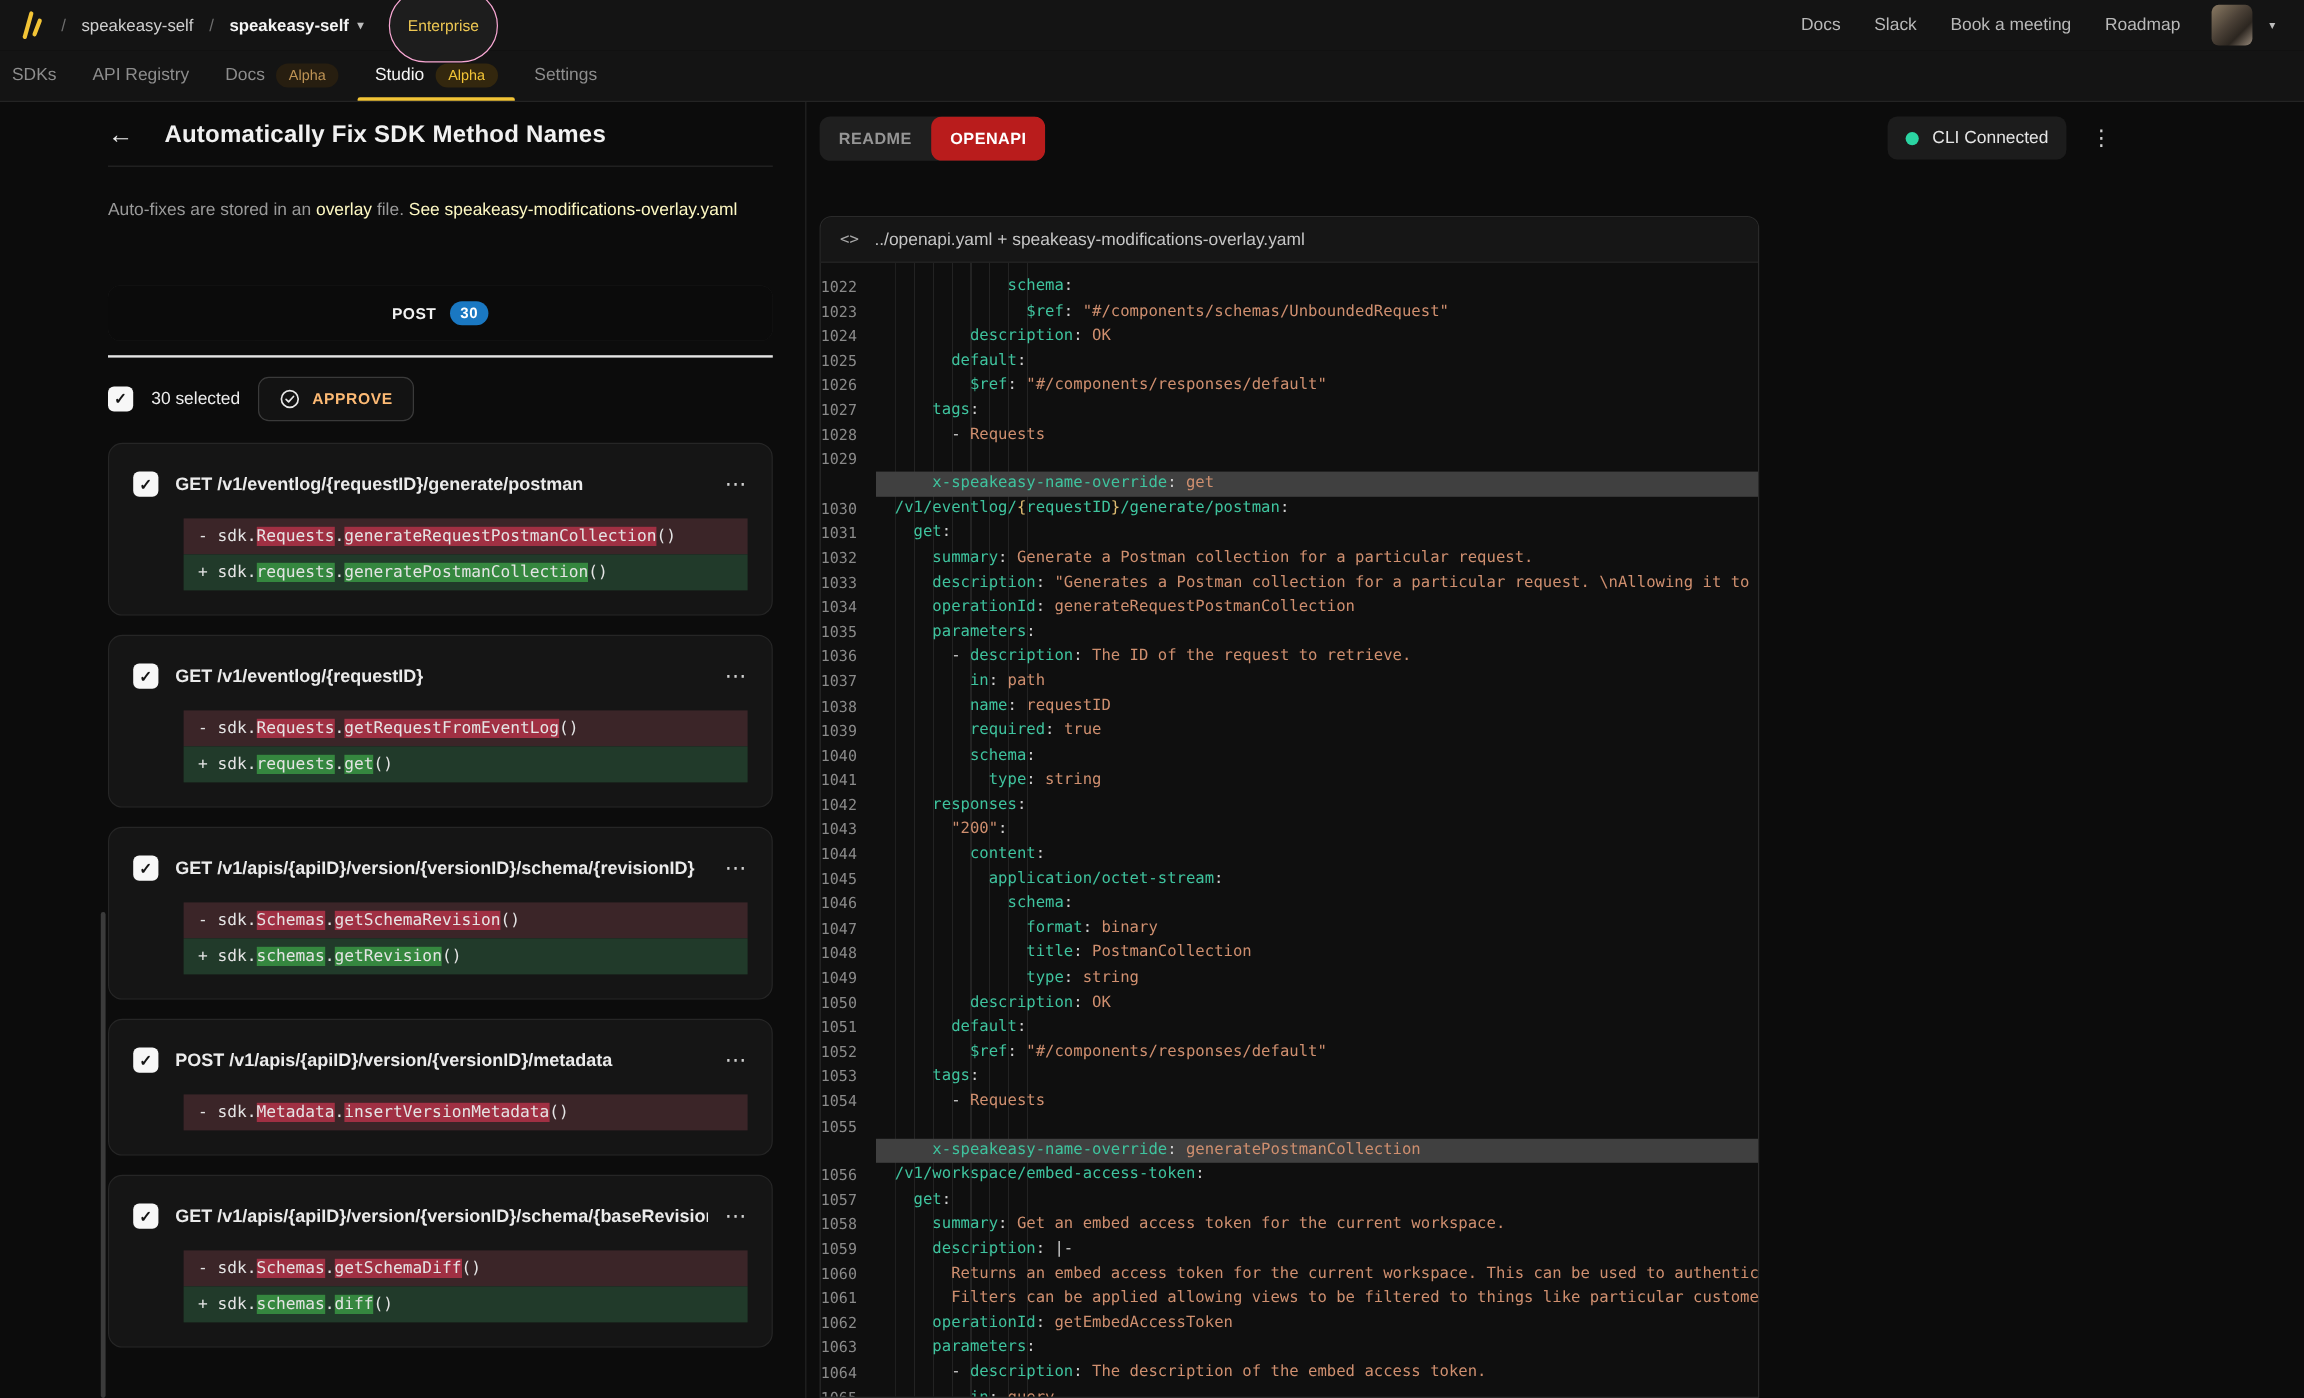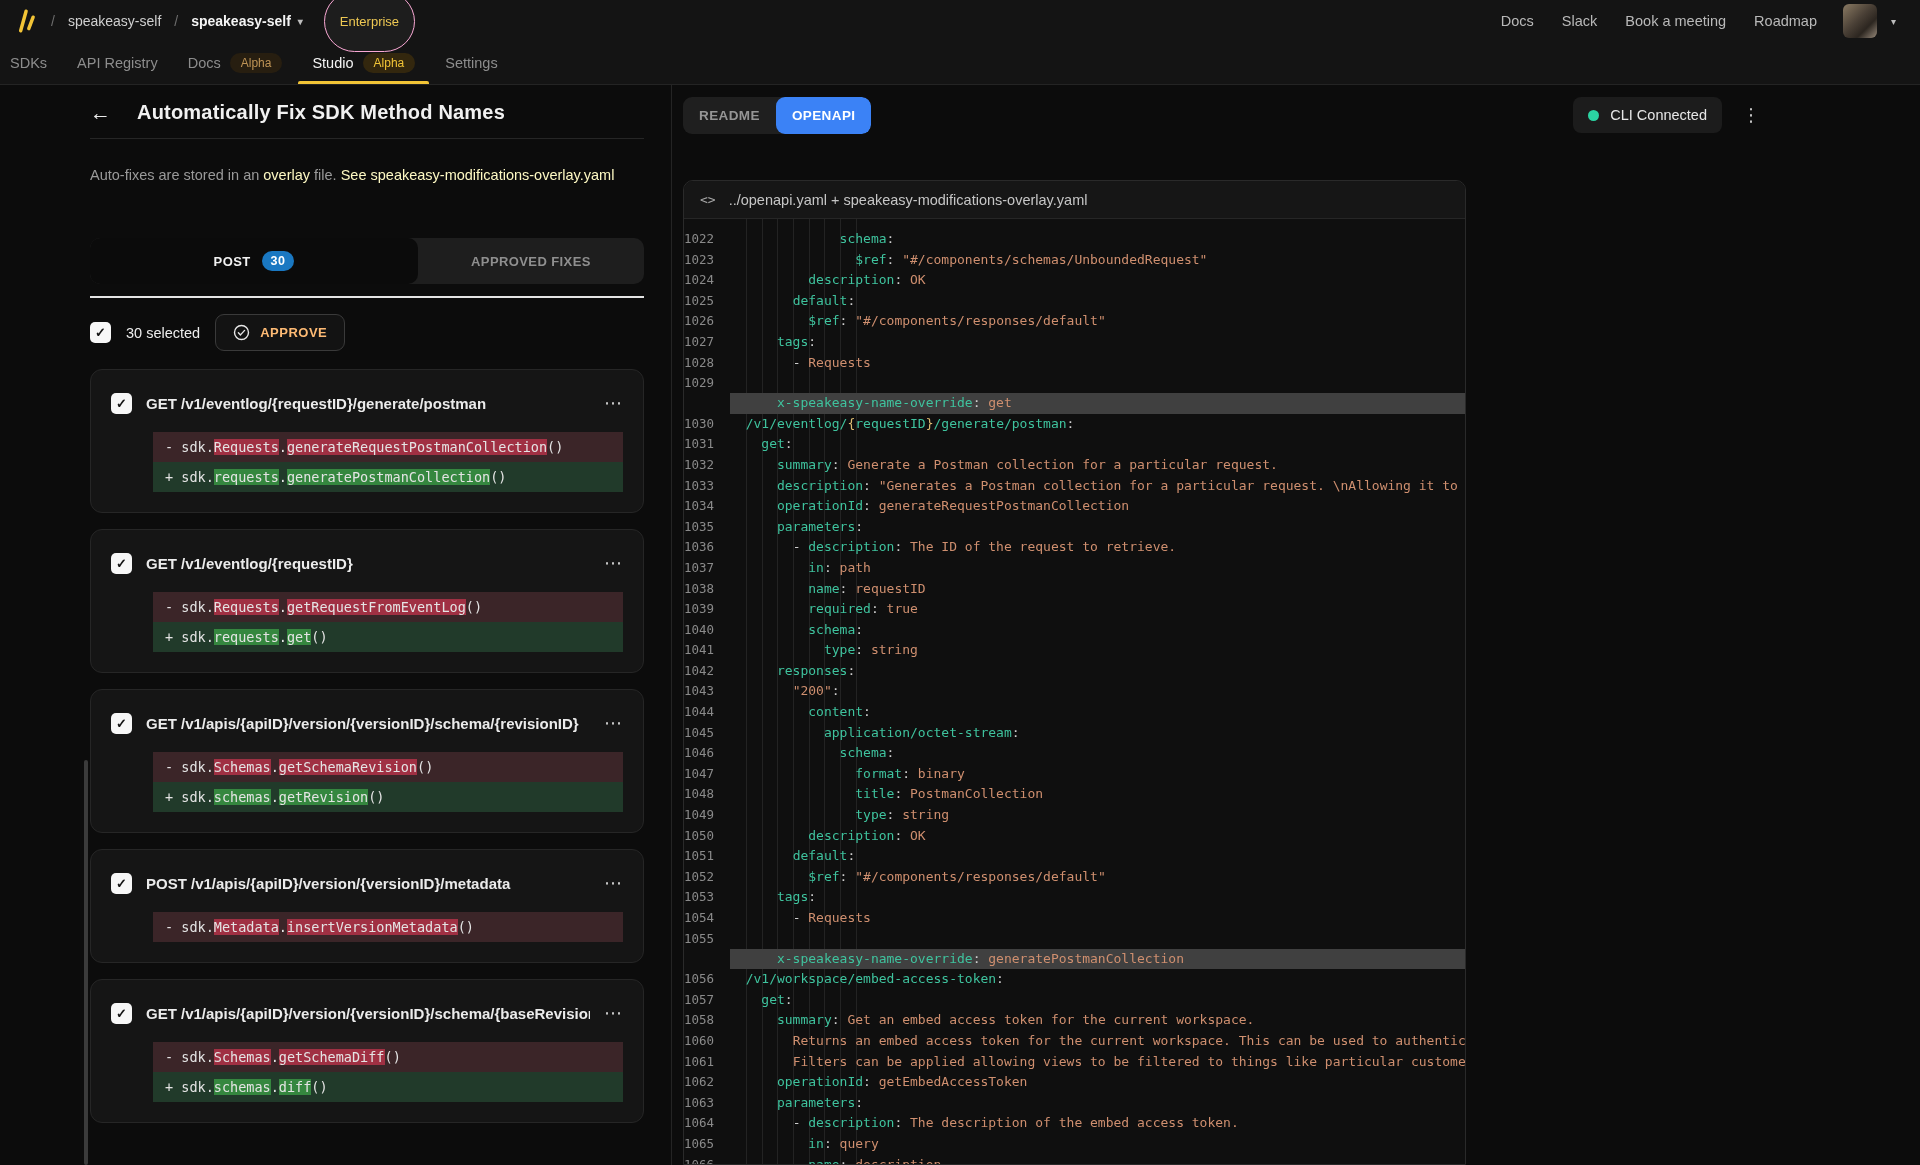--- a/index.html
+++ b/index.html
@@ -62,21 +62,21 @@
   .diff-row.minus .h { background:#a03043; }
   .diff-row.plus  .h { background:#35873f; }
 
   .lp-scroll { position:absolute; left:84px; top:760px; width:4px; height:405px; background:#3b3b3b; border-radius:2px; }
 
   
   .right-panel { flex:1; padding:7px 0 0 11px; position:relative; }
   .rp-top { display:flex; align-items:center; height:46px; margin-right:160px; }
   .seg-tabs { display:flex; background:#1f1f1f; border-radius:9px; overflow:hidden; height:37px; }
   .seg-tab { display:flex; align-items:center; padding:0 16px; font-size:13.5px; font-weight:700; letter-spacing:.4px; color:#959595; cursor:pointer; }
-  .seg-tab.active { background:#3b82f6; color:#ffffff; border-radius:9px; }
+  .seg-tab.active { background:#b91c1c; color:#ffffff; border-radius:9px; }
   .rp-spacer { flex:1; }
   .cli-pill { display:flex; align-items:center; gap:11px; background:#1c1c1c; border-radius:8px; padding:10px 15px; color:#e6e6e6; font-size:14.5px; }
   .cli-dot { width:11px; height:11px; border-radius:50%; background:#2bd4a2; }
   .rp-kebab { margin-left:20px; color:#cfcfcf; font-size:18px; cursor:pointer; }
 
   .code-card { margin-top:42px; width:783px; height:985px; background:#0f0f0f; border:1px solid #2a2a2a; border-radius:10px 10px 0 0; overflow:hidden; display:flex; flex-direction:column; }
   .code-head { height:38px; flex:none; display:flex; align-items:center; gap:13px; padding:0 16px; background:#161616; border-bottom:1px solid #262626; color:#c6c6c6; font-size:14.5px; }
   .code-icon { font-family:"DejaVu Sans Mono", monospace; color:#a8a8a8; font-size:13px; }
   .code-body { position:relative; flex:1; padding-top:10px; font-family:"DejaVu Sans Mono", monospace; font-size:13px; line-height:20.6px; overflow:hidden; }
   .guides { position:absolute; left:62px; top:0; bottom:0; width:15ch; z-index:0;
@@ -150,23 +150,20 @@
       <span class="back-arrow">←</span>
       <span class="page-title">Automatically Fix SDK Method Names</span>
     </div>
     <div class="lp-desc"><span>Auto-fixes are stored in an </span><span class="b">overlay</span><span> file. </span><span class="b">See speakeasy-modifications-overlay.yaml</span></div>
 
     <div class="lp-tabs">
       <div class="tab-fixes">
         <span>POST</span>
         <span class="tab-count">30</span>
       </div>
-      <div class="tab-approved">
-        <span>APPROVED FIXES</span>
-      </div>
     </div>
     <div class="lp-underline"></div>
 
     <div class="select-row">
       <span class="checkbox">✓</span>
       <span class="select-label">30 selected</span>
       <button class="btn-approve">
         <svg width="17" height="17" viewBox="0 0 17 17">
           <circle cx="8.5" cy="8.5" r="7" stroke="#e8e8e8" fill="none" stroke-width="1.4"></circle>
           <path d="M5.4 8.8 L7.5 10.9 L11.6 6.4" stroke="#e8e8e8" fill="none" stroke-width="1.4" stroke-linecap="round" stroke-linejoin="round"></path>
@@ -397,20 +394,24 @@
             </div>
             <div class="crow">
               <div class="ln">1057</div>
               <div class="cline"><span class="tk w">    </span><span class="tk k">get</span><span class="tk p">:</span></div>
             </div>
             <div class="crow">
               <div class="ln">1058</div>
               <div class="cline"><span class="tk w">      </span><span class="tk k">summary</span><span class="tk p">: </span><span class="tk v">Get an embed access token for the current workspace.</span></div>
             </div>
             <div class="crow">
+              <div class="ln">1059</div>
+              <div class="cline"><span class="tk w">      </span><span class="tk k">description</span><span class="tk p">: </span><span class="tk p">|-</span></div>
+            </div>
+            <div class="crow">
               <div class="ln">1060</div>
               <div class="cline"><span class="tk w">        </span><span class="tk v">Returns an embed access token for the current workspace. This can be used to authenticate access to</span></div>
             </div>
             <div class="crow">
               <div class="ln">1061</div>
               <div class="cline"><span class="tk w">        </span><span class="tk v">Filters can be applied allowing views to be filtered to things like particular customerIds.</span></div>
             </div>
             <div class="crow">
               <div class="ln">1062</div>
               <div class="cline"><span class="tk w">      </span><span class="tk k">operationId</span><span class="tk p">: </span><span class="tk v">getEmbedAccessToken</span></div>

